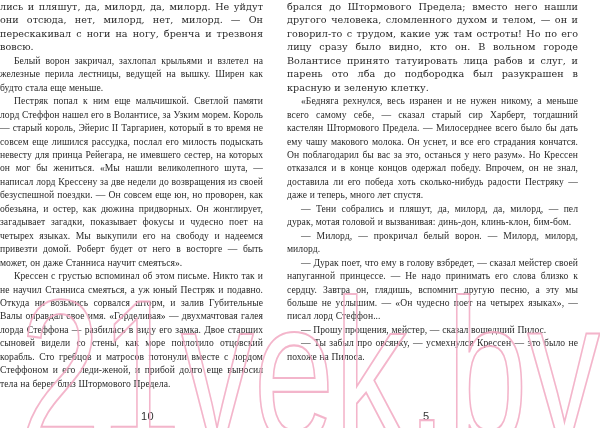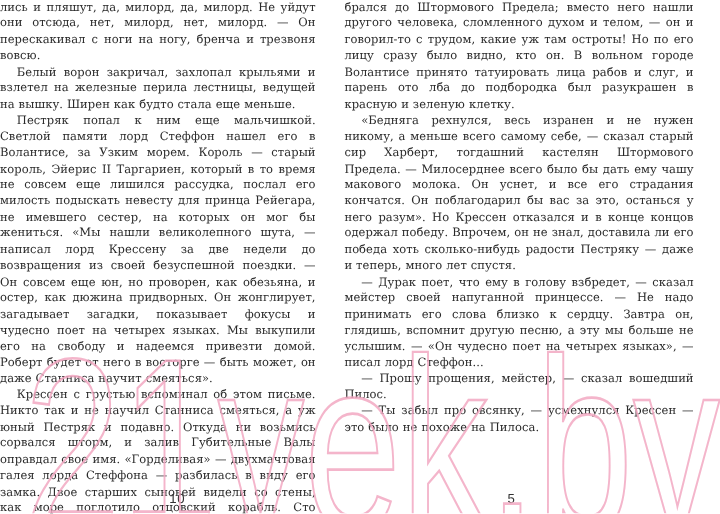--- a/index.html
+++ b/index.html
@@ -35,20 +35,21 @@
       line-height: 13.45px;
       text-align: justify;
       letter-spacing: 0.05px;
       word-spacing: 0.2px;
     }
     .text-col p {
       margin: 0;
     }
     .text-col p.indent {
       text-indent: 14px;
+      font-family: Liberation Serif, serif;
     }
     .page-number {
       position: absolute;
       top: 410px;
       font-family: Liberation Sans, sans-serif;
       font-size: 11px;
       color: #333;
       letter-spacing: 0.5px;
     }
     .page.left  .page-number { left: 141px; }
@@ -77,20 +78,22 @@
       <p class="indent">Крессен с грустью вспоминал об этом письме. Никто так и не научил Станниса смеяться, а уж юный Пестряк и подавно. Откуда ни возьмись сорвался шторм, и залив Губительные Валы оправдал свое имя. «Горделивая» — двухмачтовая галея лорда Стеффона — разбилась в виду его замка. Двое старших сыновей видели со стены, как море поглотило отцовский корабль. Сто гребцов и матросов потонули вместе с лордом Стеффоном и его леди-женой, и прибой долго еще выносил тела на берег близ Штормового Предела.</p>
 
     </div>
     <div class="page-number">10</div>
   </div>
 
   <div class="page right">
     <div class="text-col">
       <p>брался до Штормового Предела; вместо него нашли другого человека, сломленного духом и телом, — он и говорил-то с трудом, какие уж там остроты! Но по его лицу сразу было видно, кто он. В вольном городе Волантисе принято татуировать лица рабов и слуг, и парень ото лба до подбородка был разукрашен в красную и зеленую клетку.</p>
       <p class="indent">«Бедняга рехнулся, весь изранен и не нужен никому, а меньше всего самому себе, — сказал старый сир Харберт, тогдашний кастелян Штормового Предела. — Милосерднее всего было бы дать ему чашу макового молока. Он уснет, и все его страдания кончатся. Он поблагодарил бы вас за это, останься у него разум». Но Крессен отказался и в конце концов одержал победу. Впрочем, он не знал, доставила ли его победа хоть сколько-нибудь радости Пестряку — даже и теперь, много лет спустя.</p>
+      <p class="indent">— Тени собрались и пляшут, да, милорд, да, милорд, — пел дурак, мотая головой и вызванивая: динь-дон, клинь-клон, бим-бом.</p>
+      <p class="indent">— Милорд, — прокричал белый ворон. — Милорд, милорд, милорд.</p>
       <p class="indent">— Дурак поет, что ему в голову взбредет, — сказал мейстер своей напуганной принцессе. — Не надо принимать его слова близко к сердцу. Завтра он, глядишь, вспомнит другую песню, а эту мы больше не услышим. — «Он чудесно поет на четырех языках», — писал лорд Стеффон...</p>
       <p class="indent">— Прошу прощения, мейстер, — сказал вошедший Пилос.</p>
       <p class="indent">— Ты забыл про овсянку, — усмехнулся Крессен — это было не похоже на Пилоса.</p>
 
     </div>
     <div class="page-number">5</div>
   </div>
 
   <div class="watermark">
     <svg viewBox="0 0 580 136" preserveAspectRatio="none" xmlns="http://www.w3.org/2000/svg">

